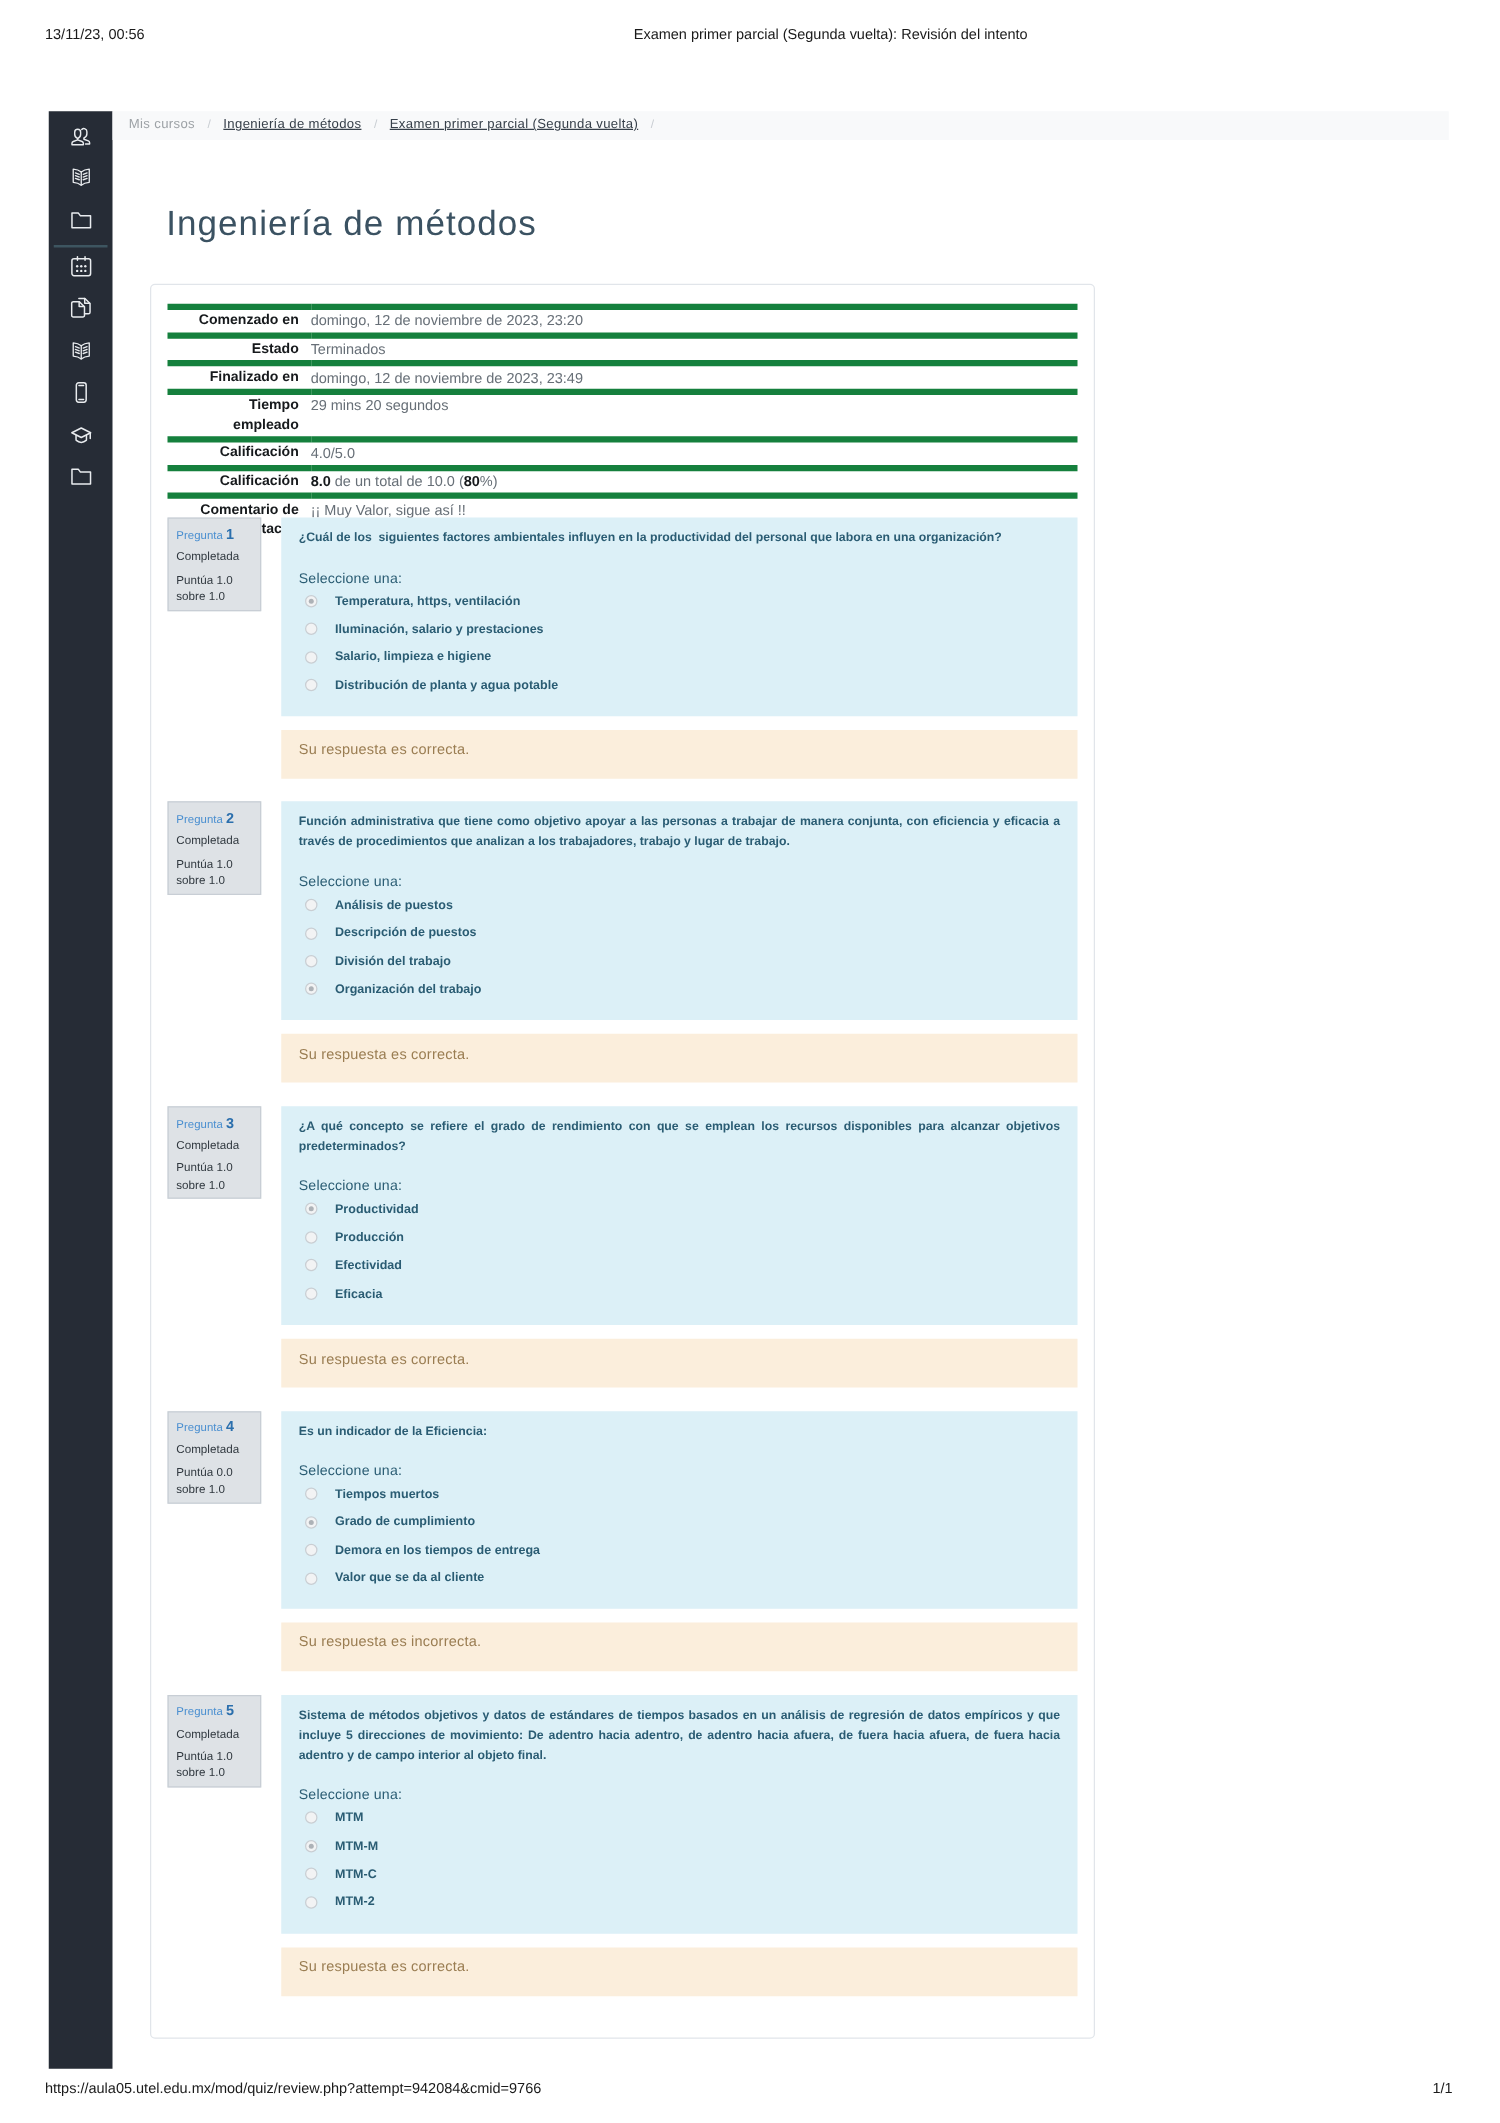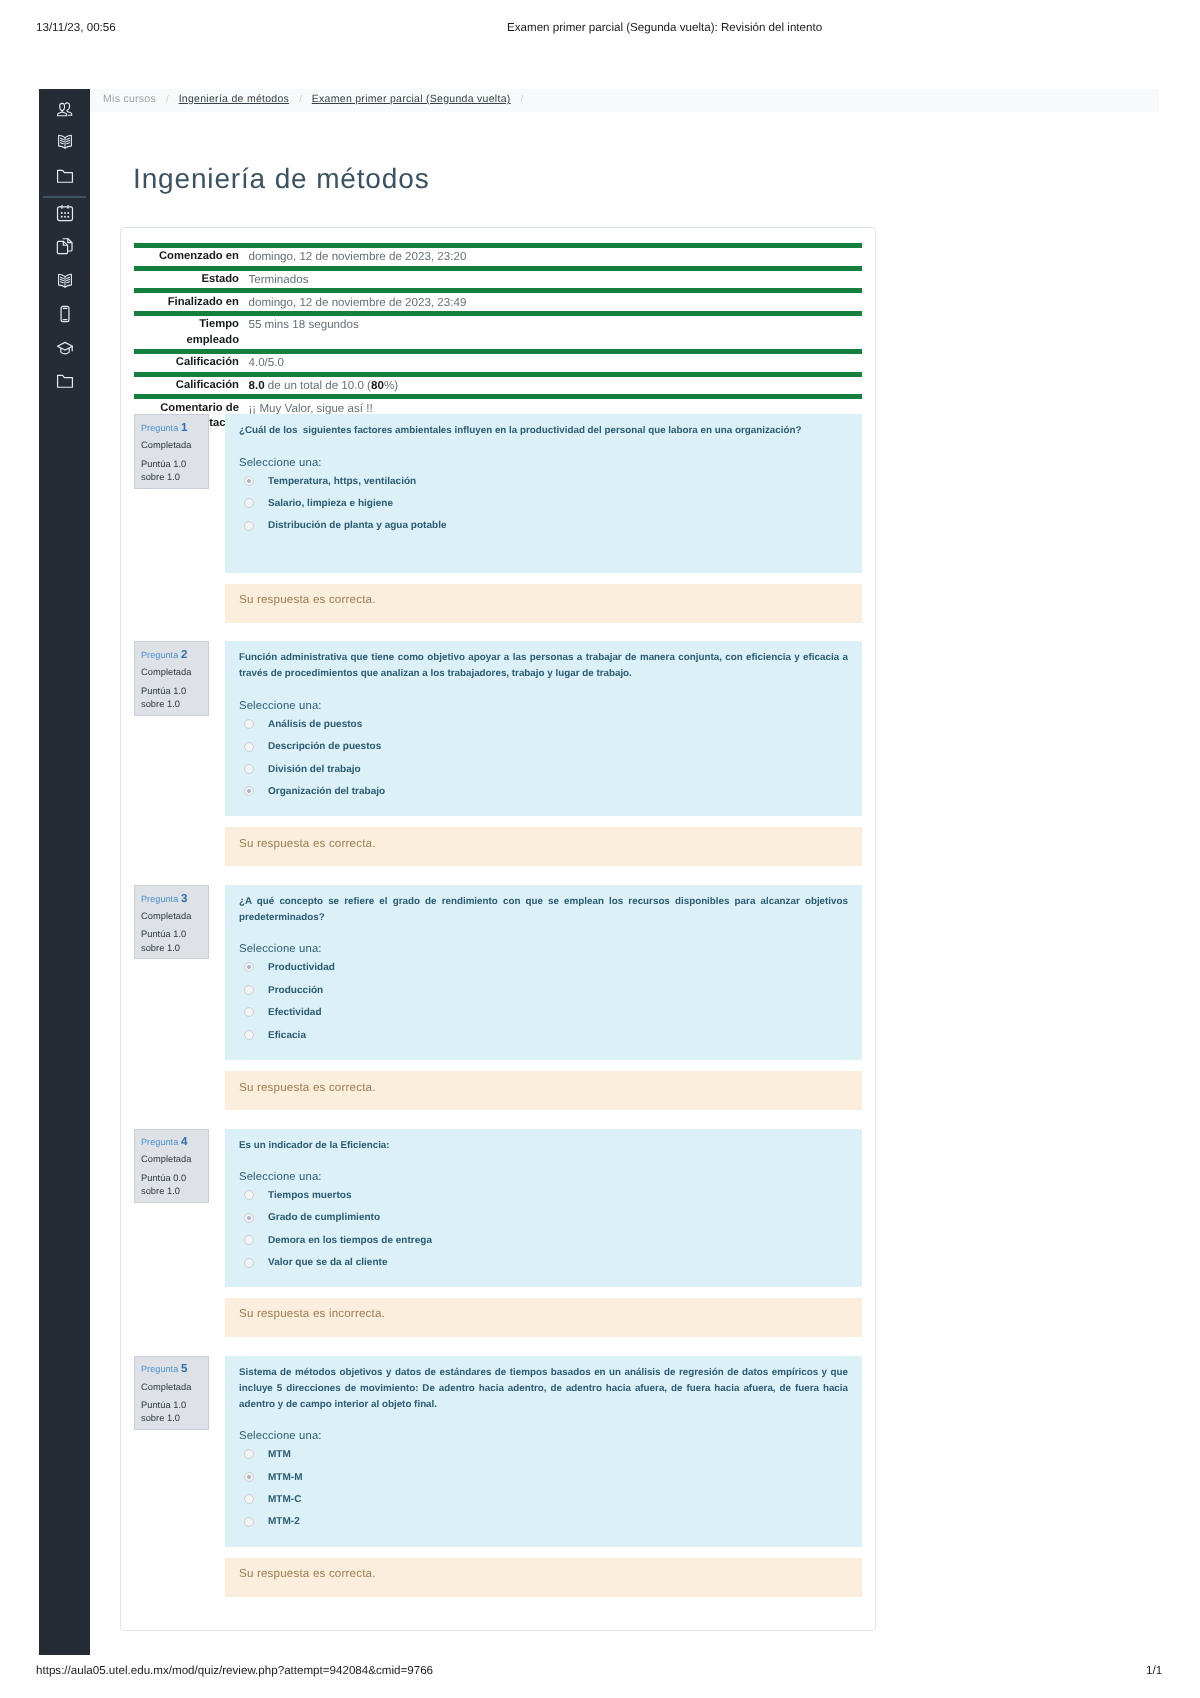--- a/index.html
+++ b/index.html
@@ -175,21 +175,21 @@
           <tr>
             <td class="k"><span>Estado</span></td>
             <td class="v">Terminados</td>
           </tr>
           <tr>
             <td class="k"><span>Finalizado en</span></td>
             <td class="v">domingo, 12 de noviembre de 2023, 23:49</td>
           </tr>
           <tr>
             <td class="k"><span>Tiempo empleado</span></td>
-            <td class="v">55 mins 18 segundos</td>
+            <td class="v">29 mins 20 segundos</td>
           </tr>
           <tr>
             <td class="k"><span>Calificación</span></td>
             <td class="v">4.0/5.0</td>
           </tr>
           <tr>
             <td class="k"><span>Calificación</span></td>
             <td class="v"><b>8.0</b> de un total de 10.0 (<b>80</b>%)</td>
           </tr>
           <tr>
@@ -208,20 +208,24 @@
         </div>
         <div class="qbody" style="top: 414px; height: 158.6px;">
           <div class="qtext">¿Cuál de los  siguientes factores ambientales influyen en la productividad del personal que labora en una organización?</div>
           <div class="qprompt">Seleccione una:</div>
           <div class="qopt">
             <span class="qradio sel"></span>
             <span class="qolabel">Temperatura, https, ventilación</span>
           </div>
           <div class="qopt">
             <span class="qradio"></span>
+            <span class="qolabel">Iluminación, salario y prestaciones</span>
+          </div>
+          <div class="qopt">
+            <span class="qradio"></span>
             <span class="qolabel">Salario, limpieza e higiene</span>
           </div>
           <div class="qopt">
             <span class="qradio"></span>
             <span class="qolabel">Distribución de planta y agua potable</span>
           </div>
         </div>
         <div class="qfb" style="top: 583.8px; height: 38.8px;">
           <span>Su respuesta es correcta.</span>
         </div>

